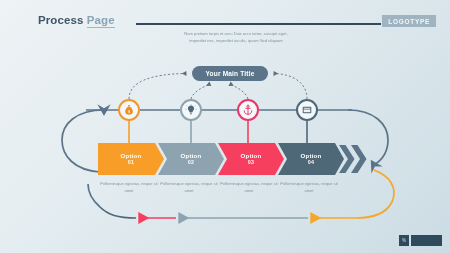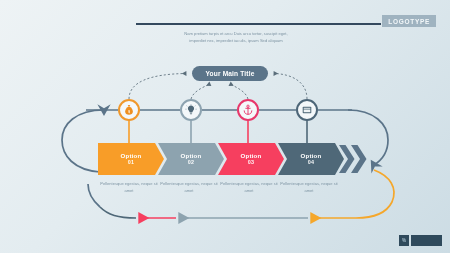--- a/index.html
+++ b/index.html
@@ -58,20 +58,24 @@
   .footbar .sq{width:10px;height:11px;background:#2f4a5c;display:flex;align-items:center;justify-content:center;
     color:#a8c0cd;font-size:4.5px;font-weight:bold;}
   .footbar .bar{width:31px;height:11px;background:#2f4a5c;}
 </style>
 </head>
 <body>
 
 <div class="slide">
 
   <div class="header">
+    <div class="title">
+      <span class="w1">Process</span>
+      <span class="w2">Page</span>
+    </div>
     <div class="hrule"></div>
     <div class="logotype">LOGOTYPE</div>
   </div>
 
   <div class="topdesc">Nam pretium turpis et arcu Duis arcu tortor, suscipit eget, imperdiet nec, imperdiet iaculis, ipsum Sed aliquam</div>
 
   <svg class="vec" viewBox="0 0 450 253">
     <defs>
       <marker id="mk-slate-up" markerWidth="9" markerHeight="9" refX="4.5" refY="4.6" orient="auto">
         <path d="M0.6,8 L4.5,1 L8.4,8 L4.5,5.6 Z" fill="#5b7489"></path>

